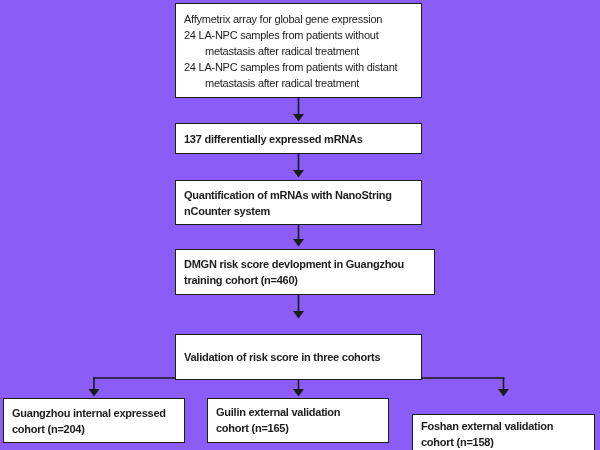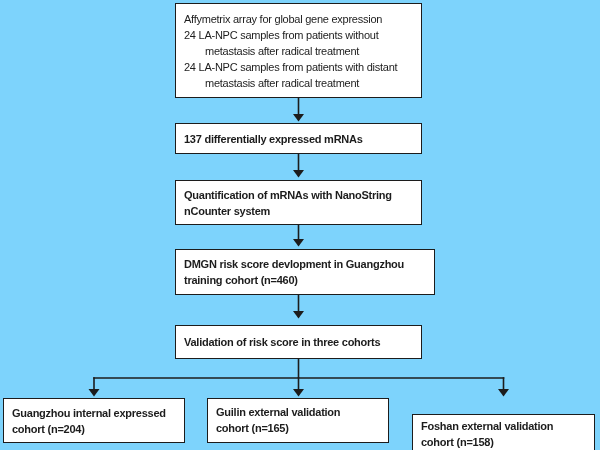--- a/index.html
+++ b/index.html
@@ -1,20 +1,20 @@
 <!DOCTYPE html>
 <html><head>
 <meta charset="utf-8">
 <style>
   html, body { margin: 0; padding: 0; background: #ffffff; }
   .canvas {
     position: relative;
     width: 600px;
     height: 450px;
-    background: #7dd3fc;
+    background: #8b5cf6;
     font-family: "Liberation Sans", sans-serif;
     color: #1c1c1c;
     overflow: hidden;
   }
   .connectors {
     position: absolute;
     left: 0; top: 0;
     width: 600px; height: 450px;
   }
   .box {
@@ -33,21 +33,21 @@
     justify-content: center;
     font-weight: bold;
   }
   .ln { white-space: nowrap; }
   .ln.indent { padding-left: 21px; }
 
   #box-affymetrix { left: 175px; top: 3px;   width: 247px; height: 95px; padding-top: 7px; }
   #box-mrnas      { left: 175px; top: 123px; width: 247px; height: 31px; }
   #box-nanostring { left: 175px; top: 180px; width: 247px; height: 45px; }
   #box-training   { left: 175px; top: 249px; width: 260px; height: 46px; }
-  #box-validation { left: 175px; top: 325px; width: 247px; height: 34px; }
+  #box-validation { left: 175px; top: 334px; width: 247px; height: 46px; }
   #box-guangzhou  { left: 3px;   top: 398px; width: 182px; height: 45px; }
   #box-guilin     { left: 207px; top: 398px; width: 182px; height: 45px; justify-content: flex-end; }
   #box-foshan     { left: 412px; top: 414px; width: 183px; height: 40px; }
 </style>
 </head>
 <body>
 
 <div class="canvas">
 
   <svg class="connectors" viewBox="0 0 600 450" xmlns="http://www.w3.org/2000/svg">

